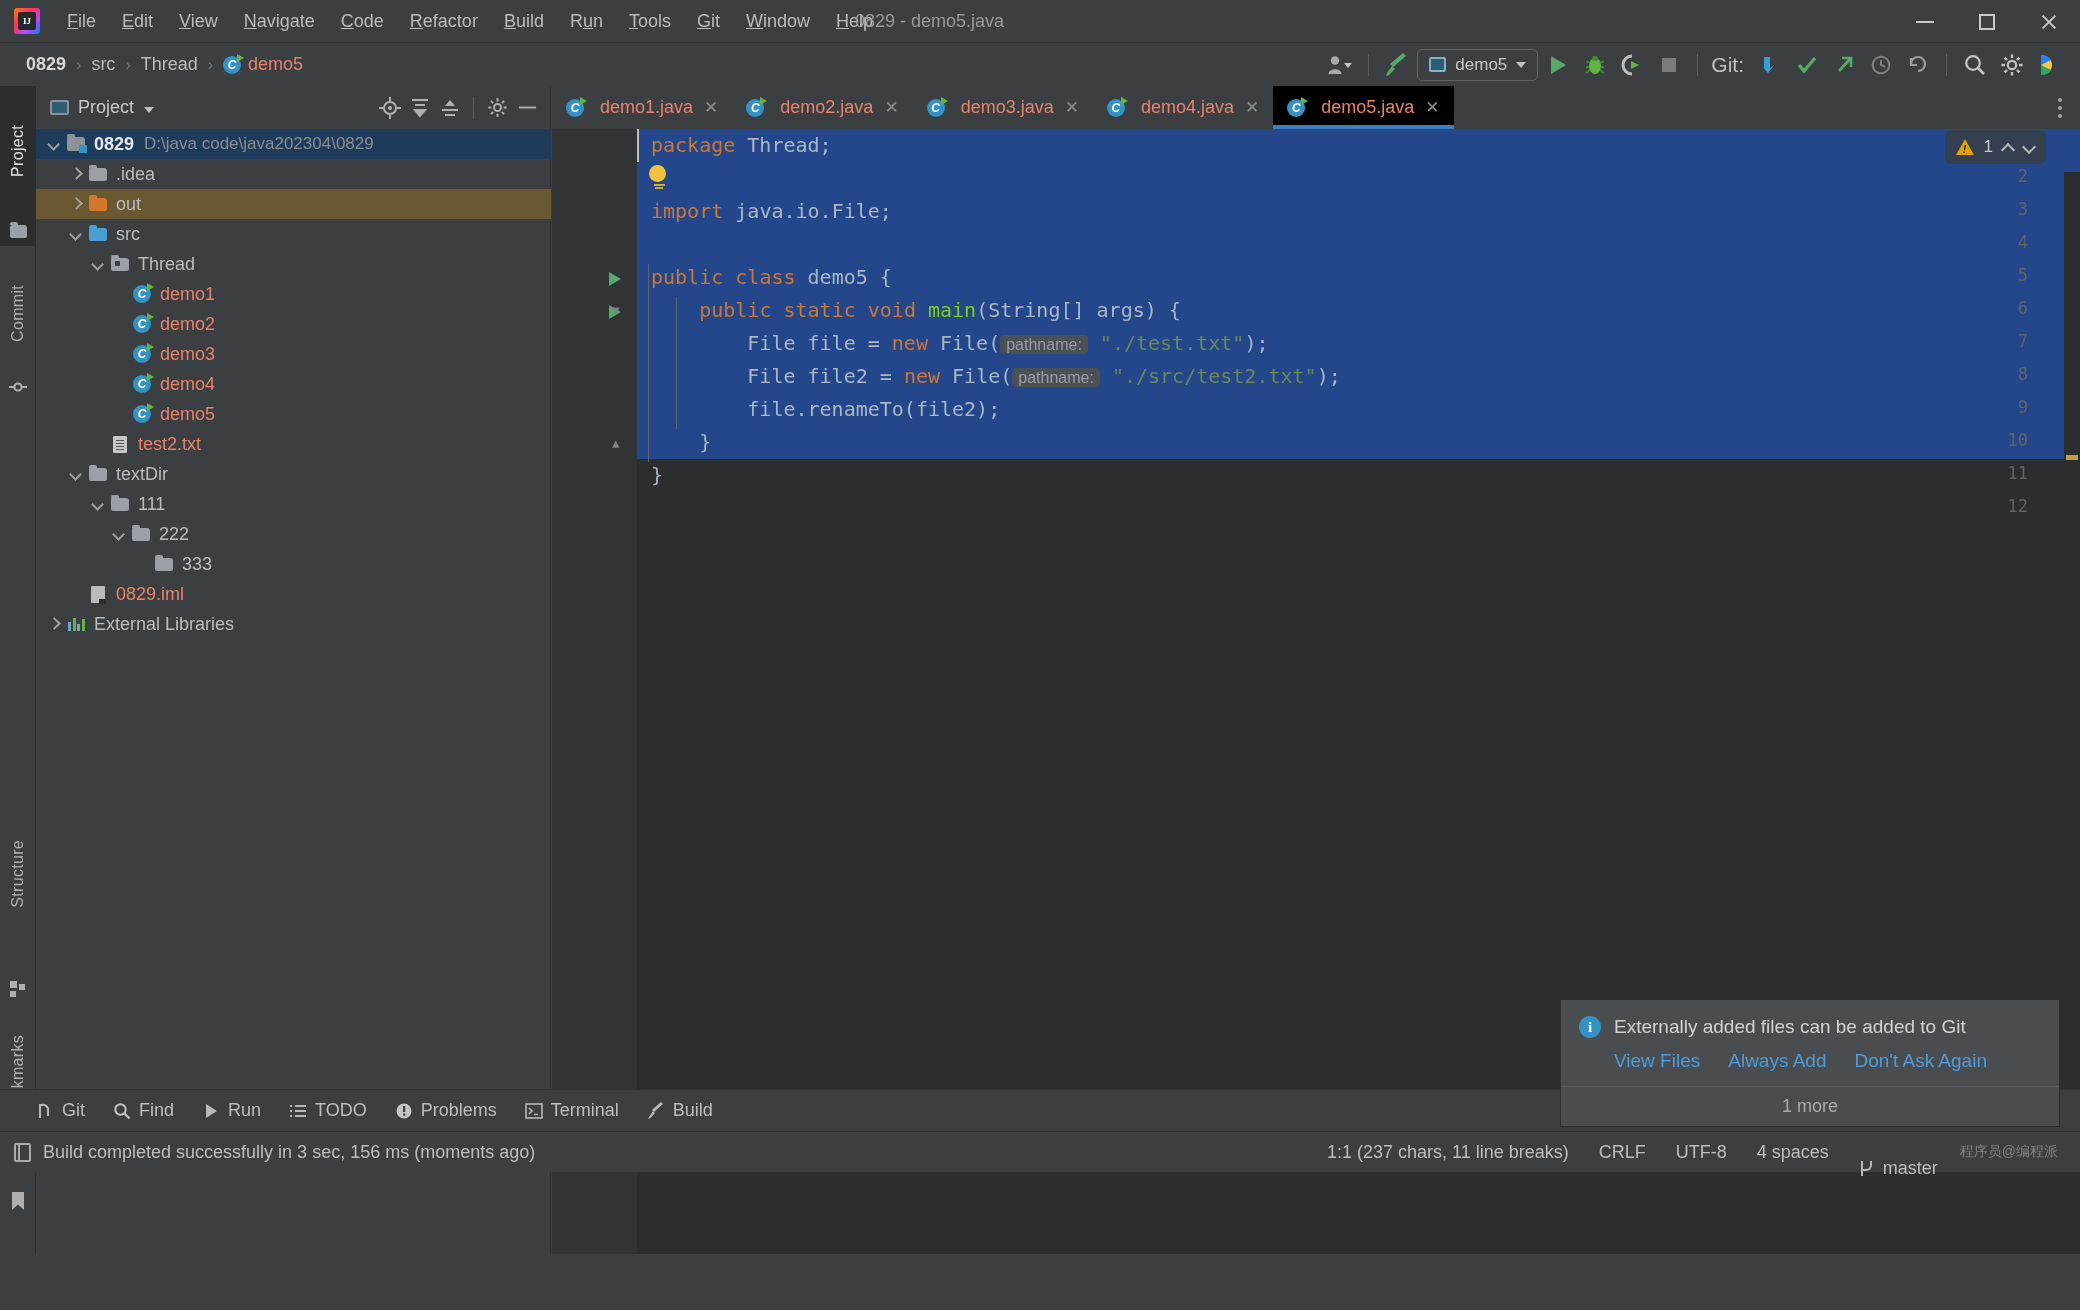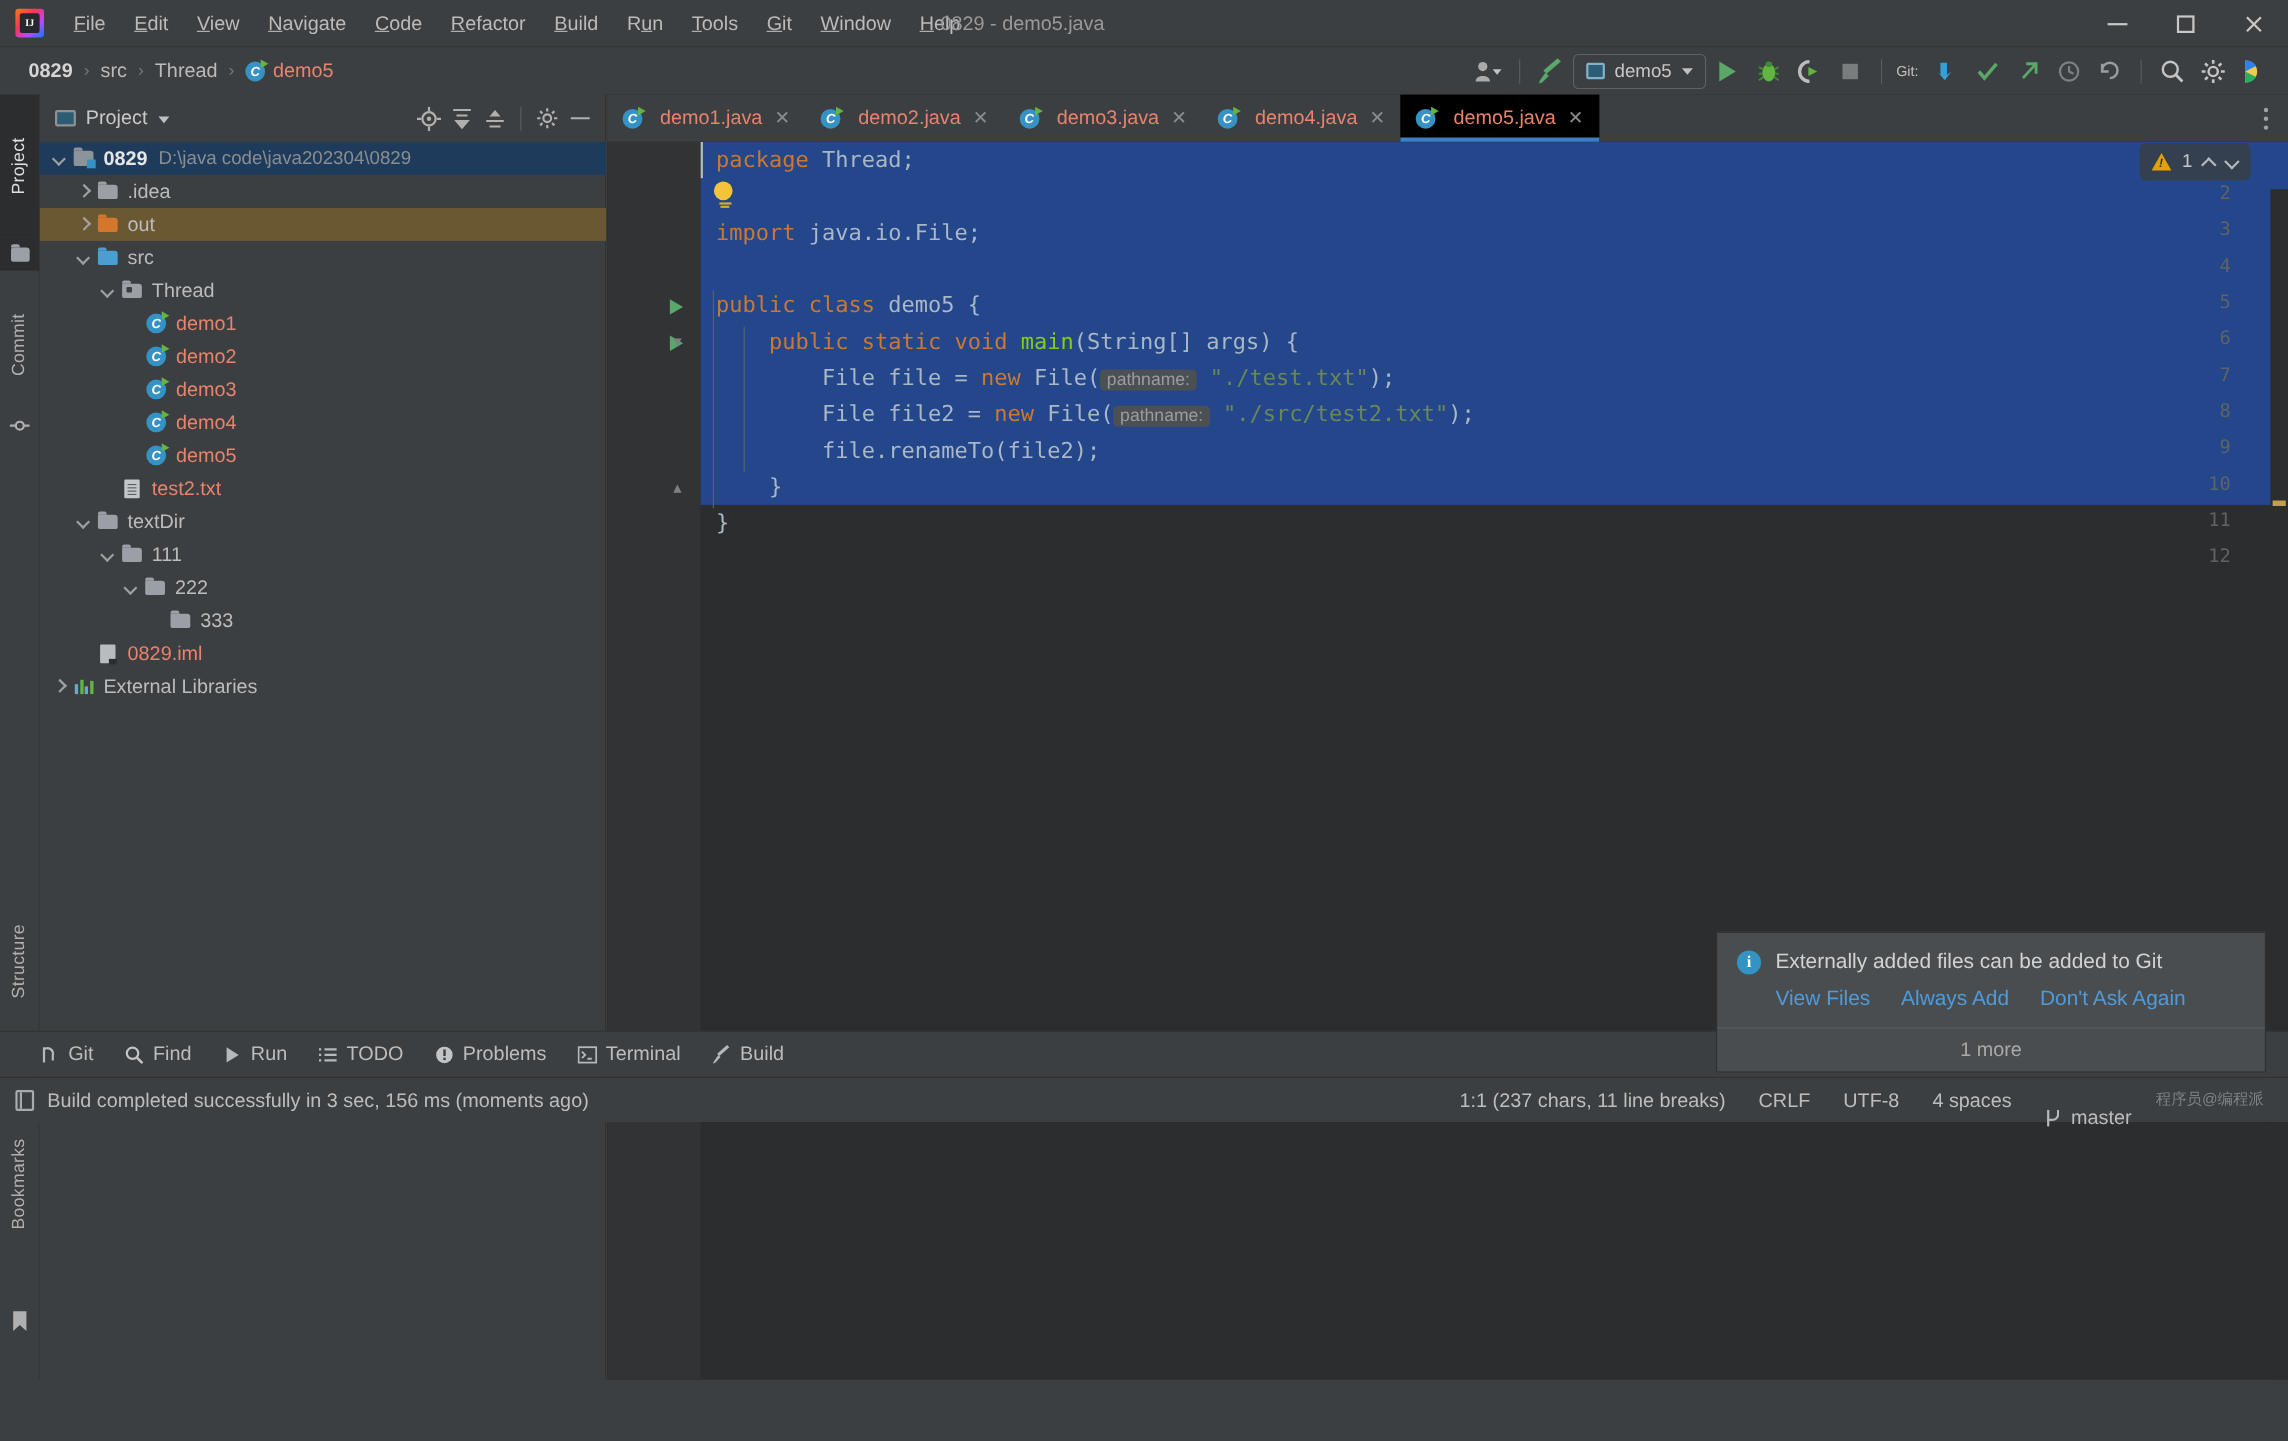--- a/index.html
+++ b/index.html
@@ -3,21 +3,21 @@
 <meta charset="utf-8">
 <style>
   * { box-sizing: border-box; margin:0; padding:0; }
   html,body {
     width:2080px; height:1310px; overflow:hidden;
     background:#3c3f41;
     font-family:"Liberation Sans", sans-serif;
     color:#bbbbbb;
     -webkit-font-smoothing: antialiased;
   }
-  .app { position:relative; width:2080px; height:1020px; background:#3c3f41; }
+  .app { position:relative; width:2080px; height:1172px; background:#3c3f41; }
 
   
   .titlebar{
     position:absolute; left:0; top:0; width:2080px; height:43px;
     background:#3c3f41; display:flex; align-items:center;
     border-bottom:1px solid #323232;
   }
   .ij-logo{
     width:26px;height:26px;margin-left:14px;margin-right:14px;
     border-radius:3px; position:relative; overflow:hidden;
@@ -73,21 +73,21 @@
   }
   .tbar{position:absolute;right:14px;top:0;height:43px;display:flex;align-items:center;gap:3px;}
   .tb{width:34px;height:34px;display:flex;align-items:center;justify-content:center;border-radius:4px;}
   .tb-sep{width:1px;height:22px;background:#5a5d5f;margin:0 8px;}
   .runcfg{
     display:flex;align-items:center;gap:9px;height:32px;padding:0 11px;
     border:1px solid #5e6264;border-radius:5px;font-size:17px;color:#c7c7c7;
   }
   .runcfg .sq{width:17px;height:15px;border:2px solid #7fb3c9;background:#2d5d74;border-radius:2px;}
   .caret{width:0;height:0;border-left:5px solid transparent;border-right:5px solid transparent;border-top:6px solid #c0c0c0;}
-  .git-lbl{font-size:13px;color:#c0c0c0;margin:0 6px 0 2px;}
+  .git-lbl{font-size:21px;color:#c0c0c0;margin:0 6px 0 2px;}
   .play{width:0;height:0;border-left:15px solid #59a869;border-top:9px solid transparent;border-bottom:9px solid transparent;}
   .stop-sq{width:14px;height:14px;background:#7a7d7e;}
 
   
   .leftstrip{
     position:absolute;left:0;top:86px;width:36px;height:1168px;background:#3c3f41;
     border-right:1px solid #323232;
   }
   .vtab{
     position:absolute;left:0;width:36px;color:#b0b0b0;font-size:16px;

